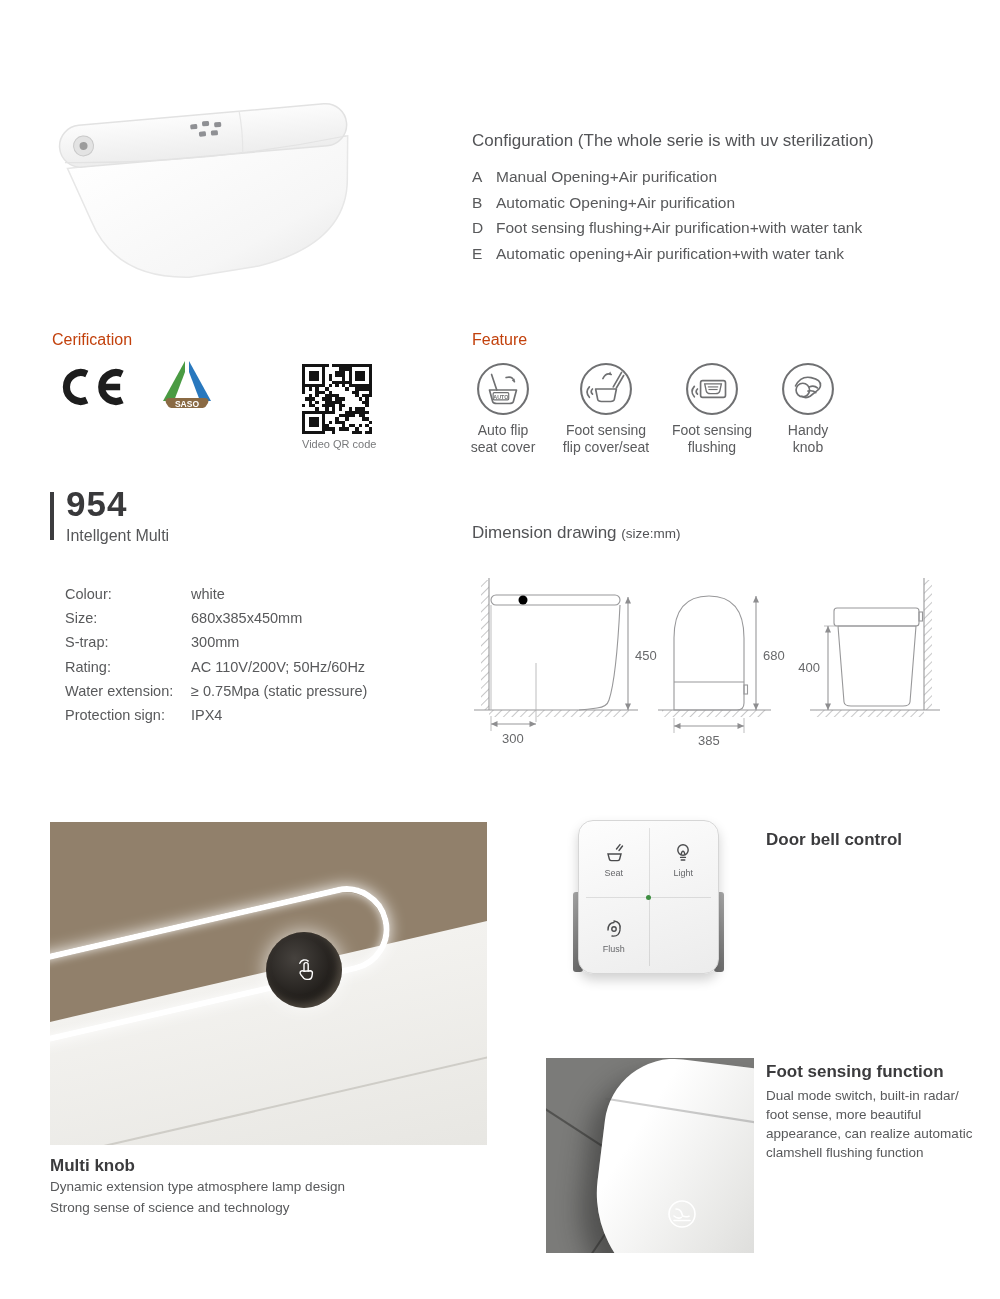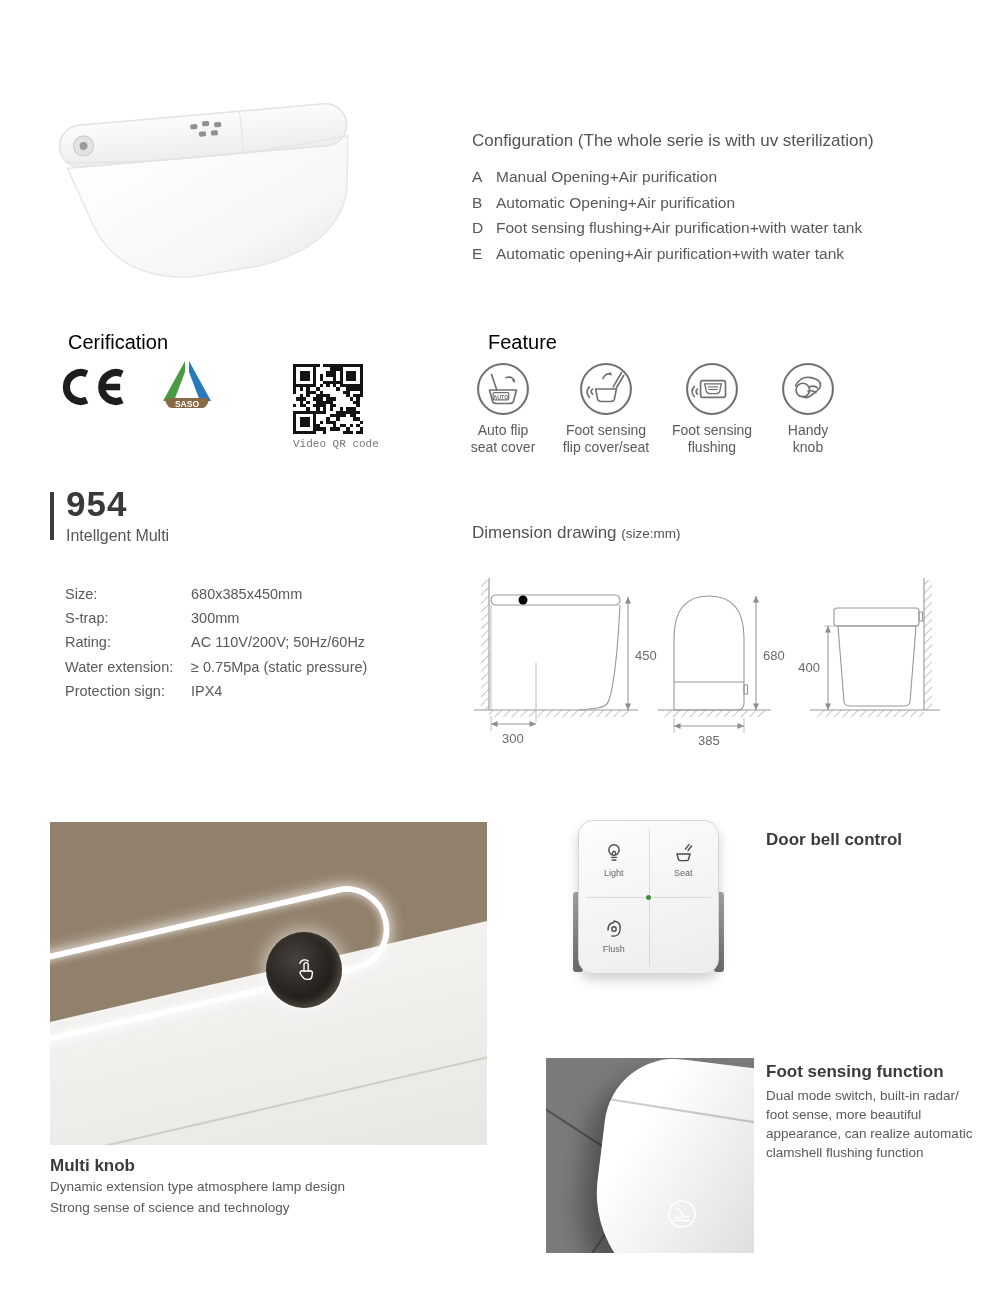--- a/index.html
+++ b/index.html
@@ -1,32 +1,32 @@
 <!DOCTYPE html>
 <html><head>
 <meta charset="utf-8">
 <style>
   * { margin:0; padding:0; box-sizing:border-box; }
   body { background:#fff; font-family:"Liberation Sans", sans-serif; }
   .page { position:relative; width:1000px; height:1299px; background:#fff; overflow:hidden; margin:0 auto; }
   .abs { position:absolute; }
 
   
-  .sec-label { font-size:20px; color:#000000;margin-left:16px; }
+  .sec-label { font-size:16px; color:#c2410c; }
   .bold-title { font-size:17px; font-weight:bold; color:#3b3b3d; }
 
   
   .cfg-title { left:472px; top:131px; font-size:17px; color:#525356; }
   .cfg-list { left:472px; top:168px; }
   .cfg-item { display:flex; margin-bottom:7.5px; font-size:15.5px; color:#58595b; }
   .cfg-key { width:24px; }
 
   
   .cert-title { left:52px; top:331px; }
-  .qr-wrap { left:293px; top:364px; width:70px; text-align:right;font-family:Liberation Mono, monospace; }
+  .qr-wrap { left:302px; top:364px; width:70px; text-align:right; }
   .qr-grid { display:grid; grid-template-columns:repeat(21,1fr); width:70px; height:70px; }
   .qr-caption { margin-top:4px; font-size:11px; color:#77787a; white-space:nowrap; }
 
   
   .feat-title { left:472px; top:331px; }
   .feat { position:absolute; top:362px; width:120px; text-align:center; }
   .feat svg { display:block; margin:0 auto; }
   .feat-label { margin-top:6px; font-size:14px; line-height:17px; color:#5a5b5d; }
 
   
@@ -667,20 +667,24 @@
       </div>
   </div>
 
 
   <div class="abs model-bar"></div>
   <div class="abs model-num">954</div>
   <div class="abs model-name">Intellgent Multi</div>
 
   <div class="abs specs">
     <div class="spec-row">
+        <span class="spec-label">Colour:</span>
+        <span>white</span>
+      </div>
+    <div class="spec-row">
         <span class="spec-label">Size:</span>
         <span>680x385x450mm</span>
       </div>
     <div class="spec-row">
         <span class="spec-label">S-trap:</span>
         <span>300mm</span>
       </div>
     <div class="spec-row">
         <span class="spec-label">Rating:</span>
         <span>AC 110V/200V; 50Hz/60Hz</span>
@@ -779,37 +783,37 @@
   <div class="abs mk-line1">Dynamic extension type atmosphere lamp design</div>
   <div class="abs mk-line2">Strong sense of science and technology</div>
 
   <div class="abs remote">
     <div class="bracket l"></div>
     <div class="bracket r"></div>
     <div class="remote-body">
       <div class="rbtn">
         <svg width="24" height="24" viewBox="0 0 24 24">
           <g fill="none" stroke="#4a4b4d" stroke-width="1.4" stroke-linecap="round">
+            <path d="M6,13 L19,13 L17.6,18.2 Q17.2,19.6 15.4,19.6 L9.6,19.6 Q7.8,19.6 7.4,18.2 Z"></path>
+            <path d="M14.5,8 L18,3.6"></path>
+              <path d="M17,9.5 L20.5,5"></path>
+          </g>
+        </svg>
+        <span class="rbtn-label">Seat</span>
+      </div>
+      <div class="rbtn">
+        <svg width="24" height="24" viewBox="0 0 24 24">
+          <g fill="none" stroke="#4a4b4d" stroke-width="1.4" stroke-linecap="round">
             <circle cx="12" cy="9" r="5.2"></circle>
             <path d="M10,13.6 L11,10.8 Q12,9.4 13,10.8 L14,13.6"></path>
             <line x1="9.6" y1="16.4" x2="14.4" y2="16.4"></line>
             <line x1="10.2" y1="19" x2="13.8" y2="19"></line>
           </g>
         </svg>
         <span class="rbtn-label">Light</span>
-      </div>
-      <div class="rbtn">
-        <svg width="24" height="24" viewBox="0 0 24 24">
-          <g fill="none" stroke="#4a4b4d" stroke-width="1.4" stroke-linecap="round">
-            <path d="M6,13 L19,13 L17.6,18.2 Q17.2,19.6 15.4,19.6 L9.6,19.6 Q7.8,19.6 7.4,18.2 Z"></path>
-            <path d="M14.5,8 L18,3.6"></path>
-              <path d="M17,9.5 L20.5,5"></path>
-          </g>
-        </svg>
-        <span class="rbtn-label">Seat</span>
       </div>
       <div class="rbtn">
         <svg width="24" height="24" viewBox="0 0 24 24">
           <g fill="none" stroke="#4a4b4d" stroke-width="1.4" stroke-linecap="round">
             <path d="M12,4 Q19,5 18,12"></path>
             <path d="M18,13 Q17,20 10,19"></path>
             <path d="M6,13 Q6,6 12,5.5"></path>
             <circle cx="12" cy="12" r="2.2"></circle>
           </g>
         </svg>

